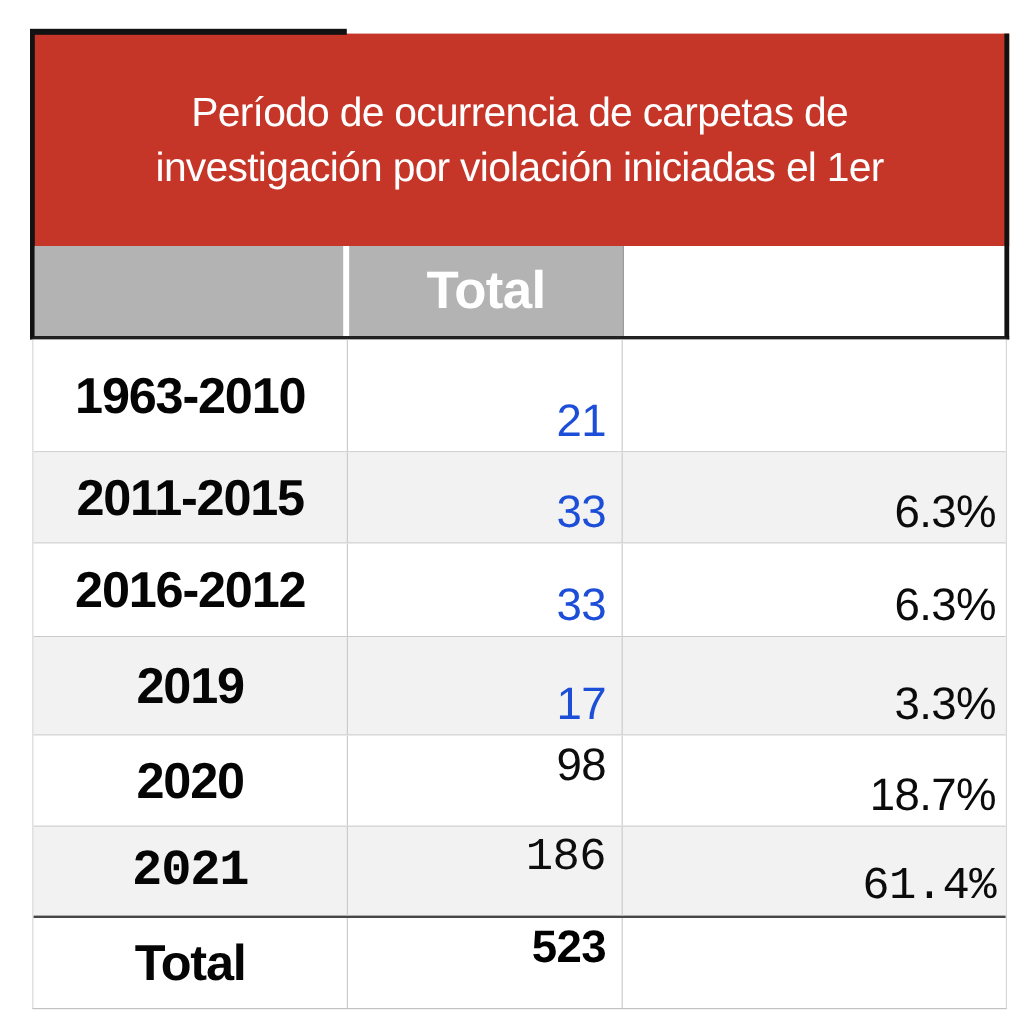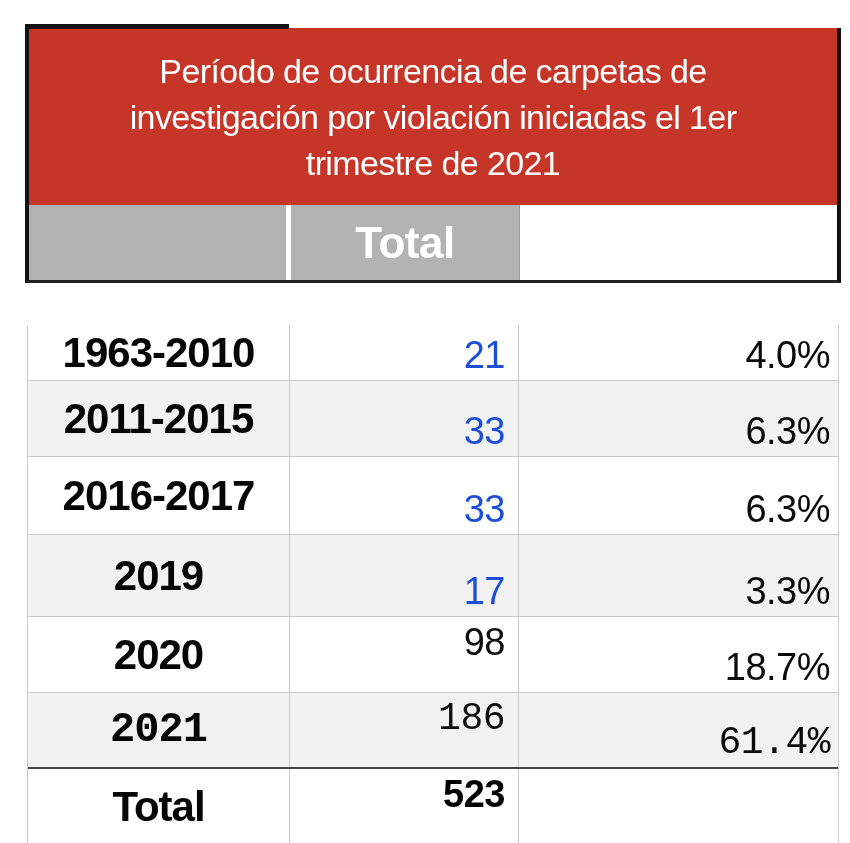--- a/index.html
+++ b/index.html
@@ -48,21 +48,21 @@
     border-left:1px solid #cdcdcd;
     border-right:1px solid #cdcdcd;
     border-bottom:1px solid #c2c2c2;
   }
   .row{
     display:grid;grid-template-columns:262px 229px 1fr;
     height:76px;background:#ffffff;
     border-bottom:1px solid #c9c9c9;
     box-sizing:border-box;
   }
-  .row:nth-child(1){height:56px;margin-top:42px;}
+  .row:nth-child(1){height:94px;}
   .row:nth-child(3){height:78px;}
   .row:nth-child(4){height:82px;text-align:center;}
   .row:nth-child(7){height:75px;border-bottom:none;}
   .row:nth-child(even){background:#f2f2f2;}
   .row:nth-child(6){border-bottom:2px solid #474747;font-family:Liberation Mono, monospace;}
   .cell{box-sizing:border-box;display:flex;}
   .cell.c1{
     border-right:1px solid #cccccc;
     align-items:center;justify-content:center;
     font-weight:bold;font-size:42px;letter-spacing:-1px;color:#050505;
@@ -87,41 +87,39 @@
 </style>
 </head>
 <body>
 
 <div class="table-wrap">
   <div class="top-strip"></div>
 
   <div class="title-block">
     <div class="title-line">Período de ocurrencia de carpetas de</div>
     <div class="title-line">investigación por violación iniciadas el 1er</div>
-    <div class="title-line">trimestre de 2021</div>
   </div>
 
   <div class="head-row">
     <div class="head-cell c1"></div>
     <div class="head-cell c2">Total</div>
   </div>
 
   <div class="body">
     <div class="row">
       <div class="cell c1">1963-2010</div>
       <div class="cell c2 v-low num-gray">21</div>
-      <div class="cell c3">4.0%</div>
     </div>
     <div class="row">
       <div class="cell c1">2011-2015</div>
       <div class="cell c2 v-low num-gray">33</div>
       <div class="cell c3">6.3%</div>
     </div>
     <div class="row">
-      <div class="cell c1">2016-2017</div>
+      <div class="cell c1">2016-2012</div>
       <div class="cell c2 v-low num-gray">33</div>
       <div class="cell c3">6.3%</div>
     </div>
     <div class="row">
       <div class="cell c1">2019</div>
       <div class="cell c2 v-low num-gray">17</div>
       <div class="cell c3">3.3%</div>
     </div>
     <div class="row">
       <div class="cell c1">2020</div>

